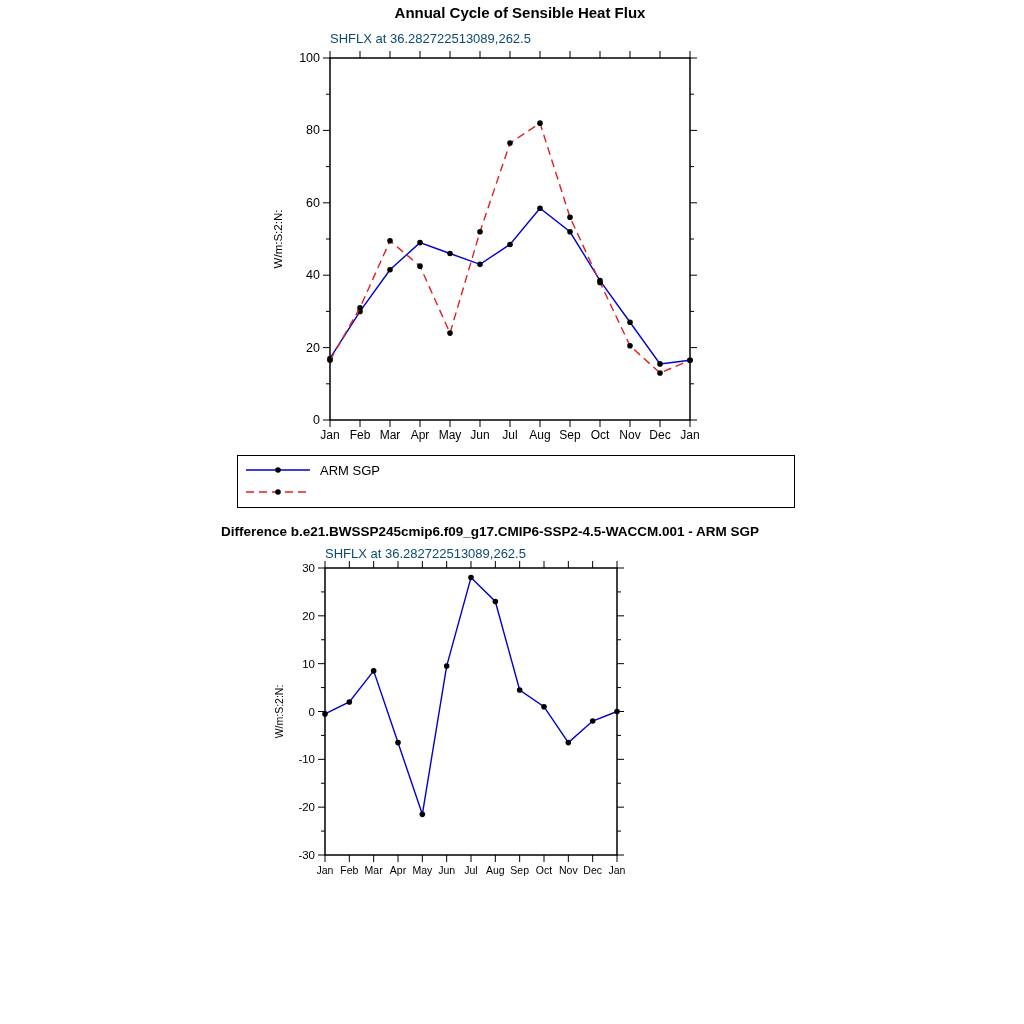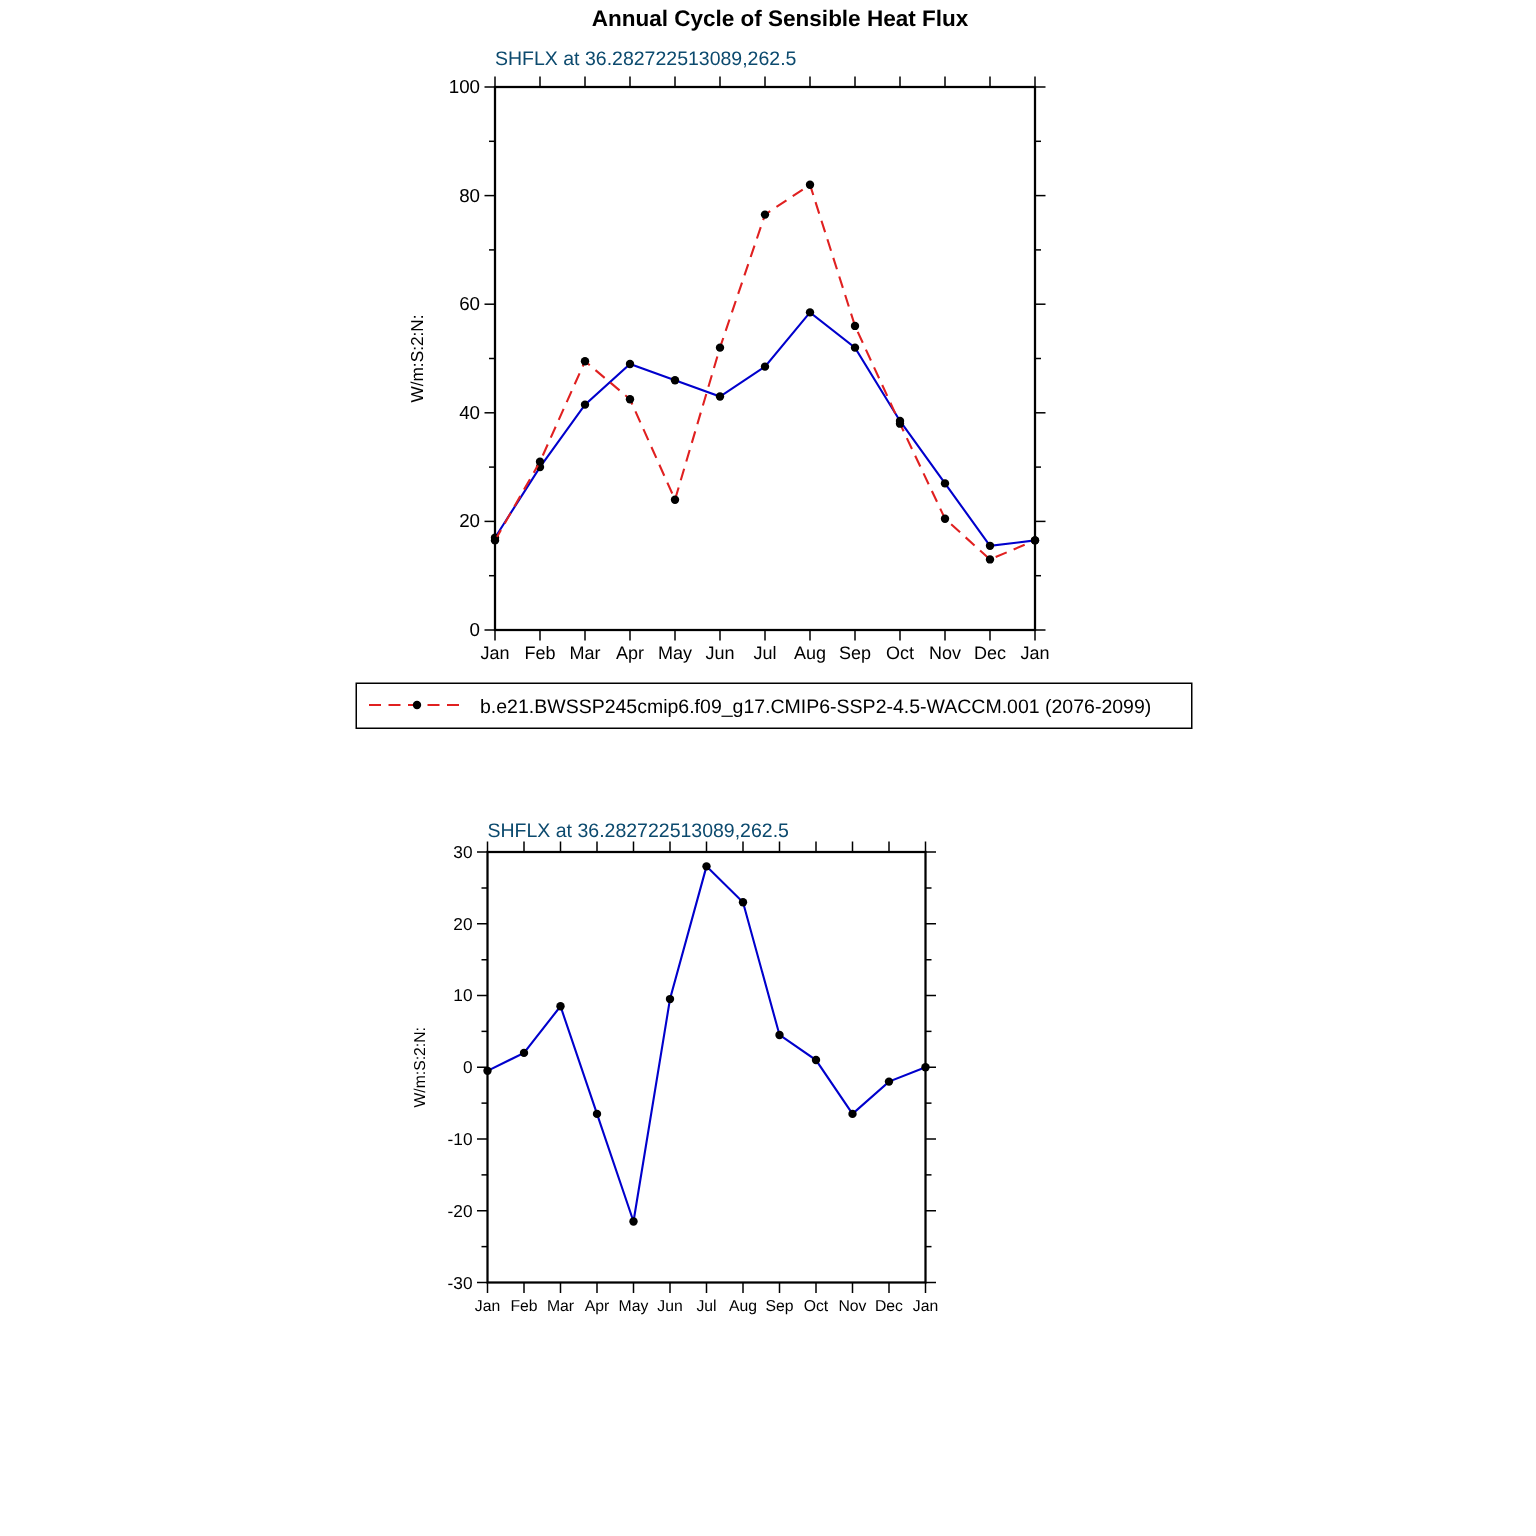--- a/index.html
+++ b/index.html
@@ -135,28 +135,35 @@
         <circle cx="390" cy="295.79" r="2.8" fill="#000000"></circle>
         <circle cx="420" cy="322.94" r="2.8" fill="#000000"></circle>
         <circle cx="450" cy="310.27" r="2.8" fill="#000000"></circle>
       </g>
     </svg>
 
   <div class="legend">
     <div id="legend-rows">
         <div class="legend-row">
           <svg width="70" height="14" class="legend-sample">
+            <line x1="2" y1="7" x2="66" y2="7" stroke="#0000cc" stroke-width="1.4" stroke-dasharray="none"></line>
+            <circle cx="34" cy="7" r="2.8" fill="#000000"></circle>
+          </svg>
+          <span>ARM SGP</span>
+        </div>
+        <div class="legend-row">
+          <svg width="70" height="14" class="legend-sample">
             <line x1="2" y1="7" x2="66" y2="7" stroke="#e02020" stroke-width="1.4" stroke-dasharray="8 5"></line>
             <circle cx="34" cy="7" r="2.8" fill="#000000"></circle>
           </svg>
-          <span>b.e21.BWSSP245cmip6.f09_g17.CMIP6-SSP2-4.5-WACCM.001 (2076-2099)</span>
         </div>
       </div>
   </div>
 
+  <div class="title bottom-title">Difference b.e21.BWSSP245cmip6.f09_g17.CMIP6-SSP2-4.5-WACCM.001 - ARM SGP</div>
   <div class="subtitle bottom-subtitle">SHFLX at 36.282722513089,262.5</div>
   <svg id="chart-bottom" class="chart-bottom" width="460" height="335">
       <rect x="85" y="8" width="292" height="287" fill="none" stroke="#000" stroke-width="1.5"></rect>
       <g>
         <line x1="78" y1="295" x2="85" y2="295" stroke="#000" stroke-width="1"></line>
         <line x1="377" y1="295" x2="384" y2="295" stroke="#000" stroke-width="1"></line>
         <text x="75" y="299" text-anchor="end" font-size="11.5" fill="#000">-30</text>
         <line x1="81" y1="271.0833333333333" x2="85" y2="271.0833333333333" stroke="#000" stroke-width="1"></line>
         <line x1="377" y1="271.0833333333333" x2="381" y2="271.0833333333333" stroke="#000" stroke-width="1"></line>
         <line x1="78" y1="247.16666666666669" x2="85" y2="247.16666666666669" stroke="#000" stroke-width="1"></line>

